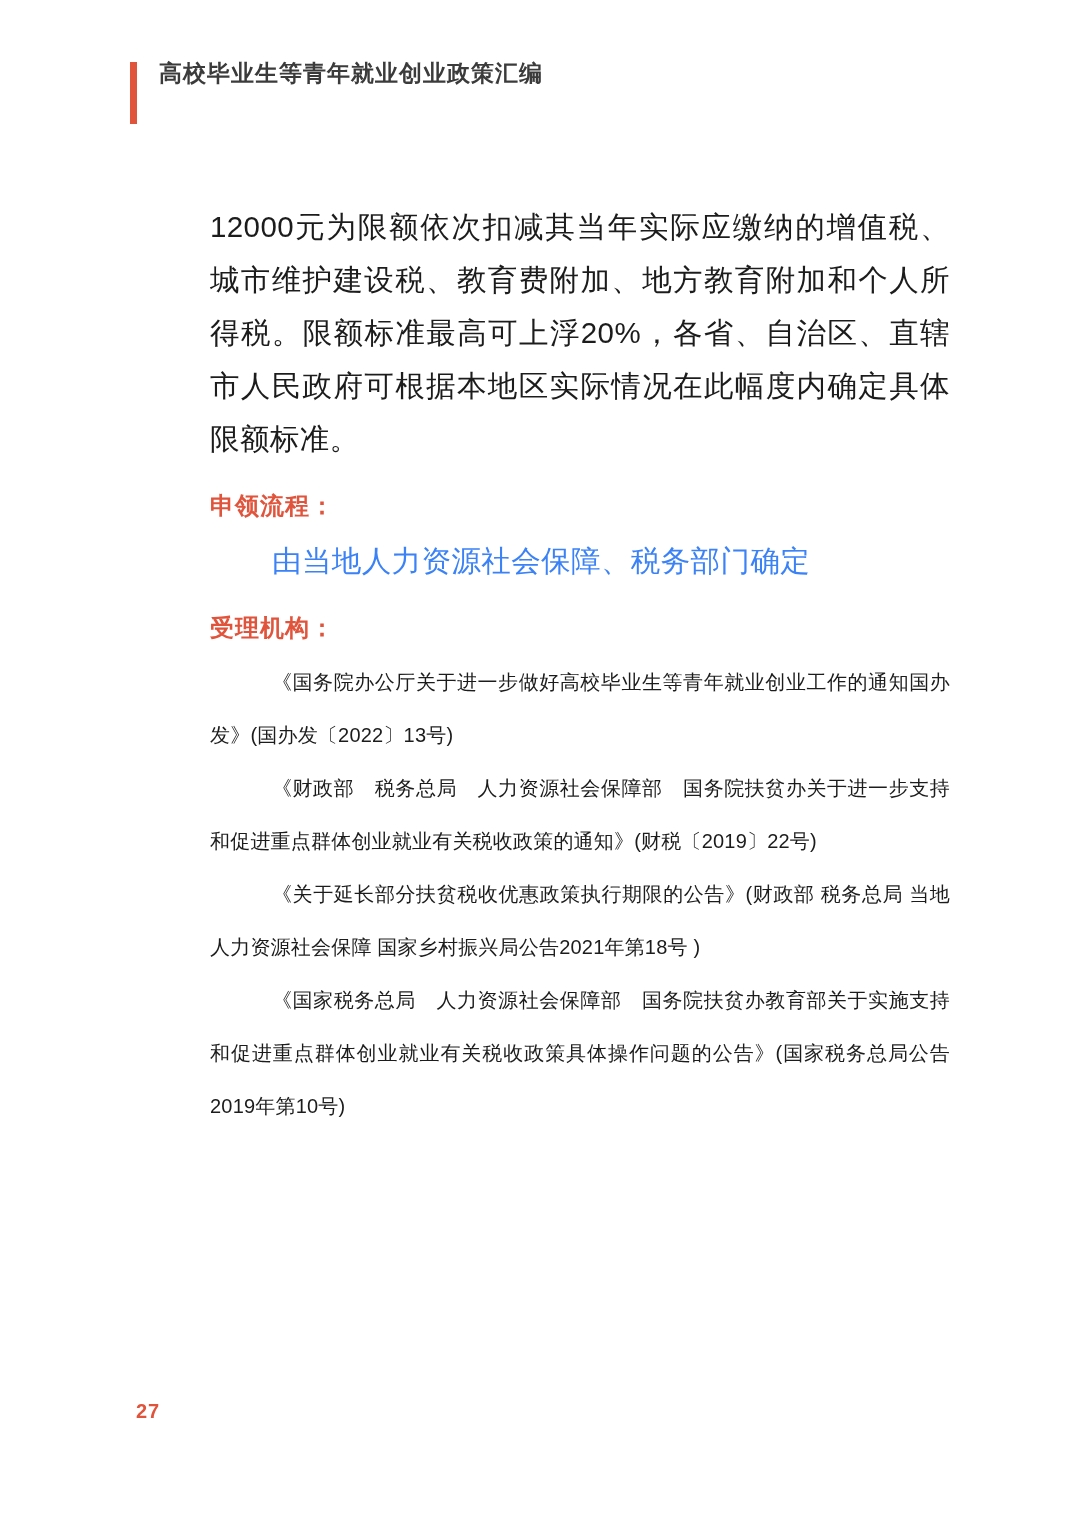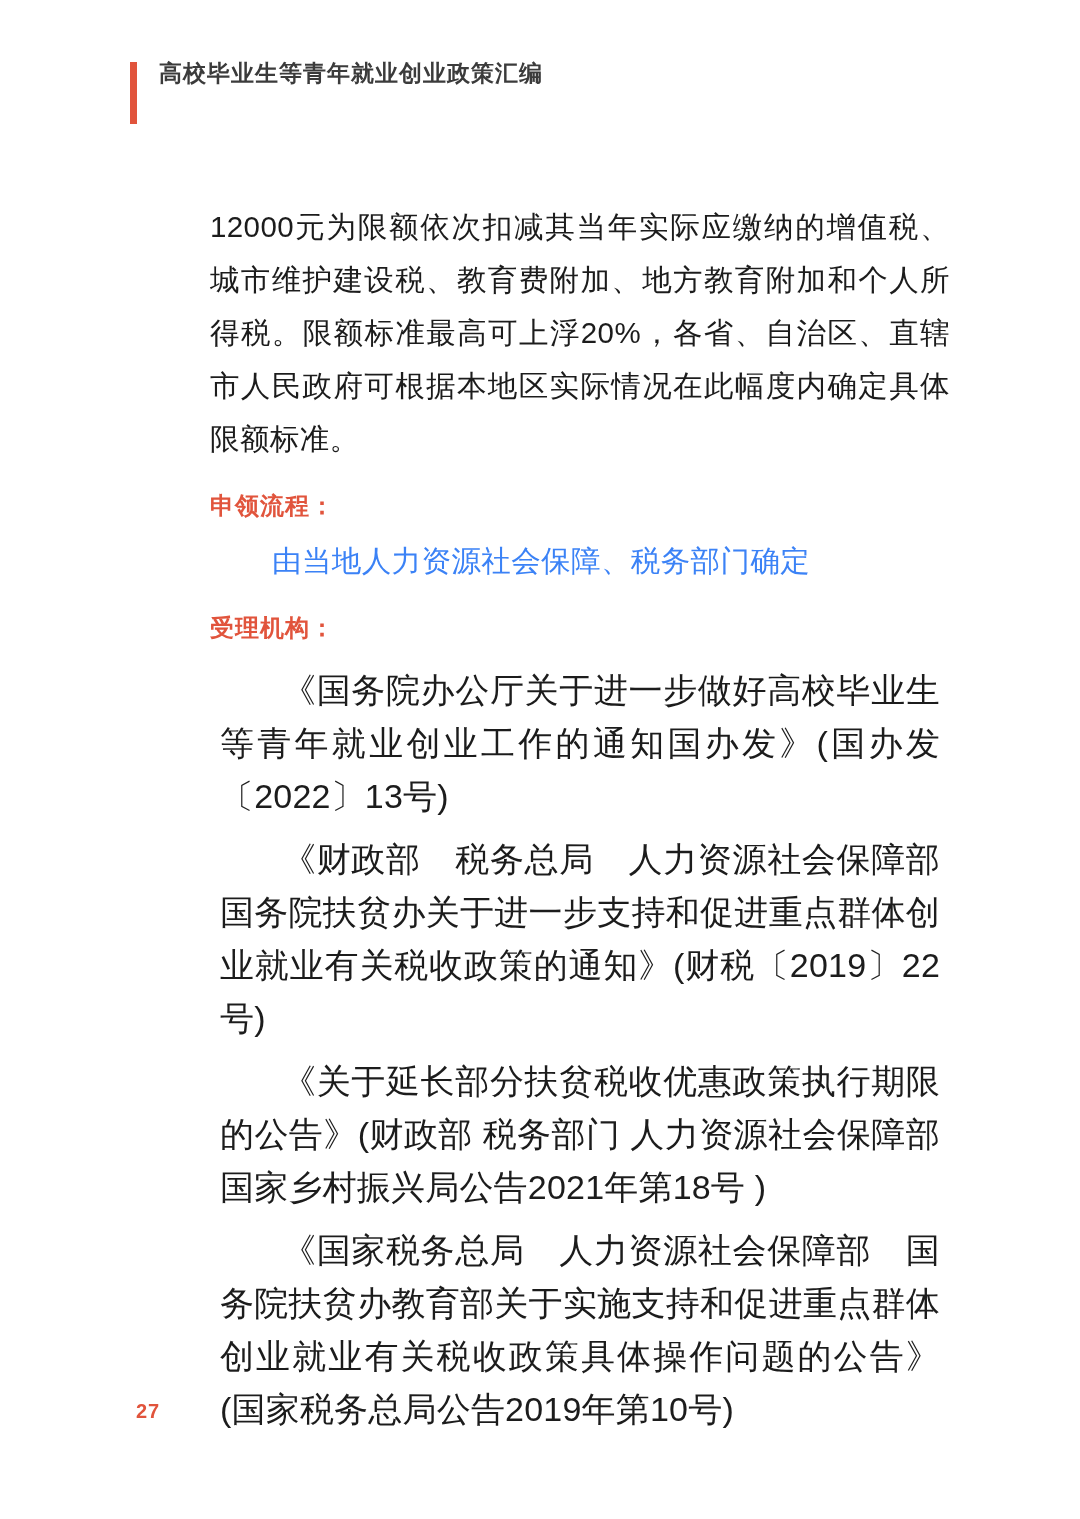--- a/index.html
+++ b/index.html
@@ -74,27 +74,27 @@
   .indent-line {
     font-size: 29.5px;
     line-height: 53px;
     color: #3b82f6;
     letter-spacing: 0.4px;
     text-indent: 62px;
     margin: 0;
   }
 
   .policy-item {
-    font-size: 34px;
+    font-size: 20px;
     line-height: 53px;
     color: #1c1c1c;
     letter-spacing: 0.2px;
     text-indent: 62px;
     text-align: justify;
-    margin: 10px;
+    margin: 0;
   }
 
   
   .page-number {
     position: absolute;
     left: 136px;
     top: 1400px;
     font-size: 20px;
     font-weight: bold;
     color: #e1543c;
@@ -115,20 +115,20 @@
 
     <p class="para">12000元为限额依次扣减其当年实际应缴纳的增值税、城市维护建设税、教育费附加、地方教育附加和个人所得税。限额标准最高可上浮20%，各省、自治区、直辖市人民政府可根据本地区实际情况在此幅度内确定具体限额标准。</p>
 
     <div class="section-head">申领流程：</div>
     <p class="indent-line">由当地人力资源社会保障、税务部门确定</p>
 
 
     <div class="section-head">受理机构：</div>
     <p class="policy-item">《国务院办公厅关于进一步做好高校毕业生等青年就业创业工作的通知国办发》(国办发〔2022〕13号)</p>
     <p class="policy-item">《财政部　税务总局　人力资源社会保障部　国务院扶贫办关于进一步支持和促进重点群体创业就业有关税收政策的通知》(财税〔2019〕22号)</p>
-    <p class="policy-item">《关于延长部分扶贫税收优惠政策执行期限的公告》(财政部 税务部门 人力资源社会保障部 国家乡村振兴局公告2021年第18号 )</p>
+    <p class="policy-item">《关于延长部分扶贫税收优惠政策执行期限的公告》(财政部 税务总局 当地人力资源社会保障 国家乡村振兴局公告2021年第18号 )</p>
     <p class="policy-item">《国家税务总局　人力资源社会保障部　国务院扶贫办教育部关于实施支持和促进重点群体创业就业有关税收政策具体操作问题的公告》(国家税务总局公告2019年第10号)</p>
 
   </div>
 
   <div class="page-number">27</div>
 
 </div>
 
 </body></html>

